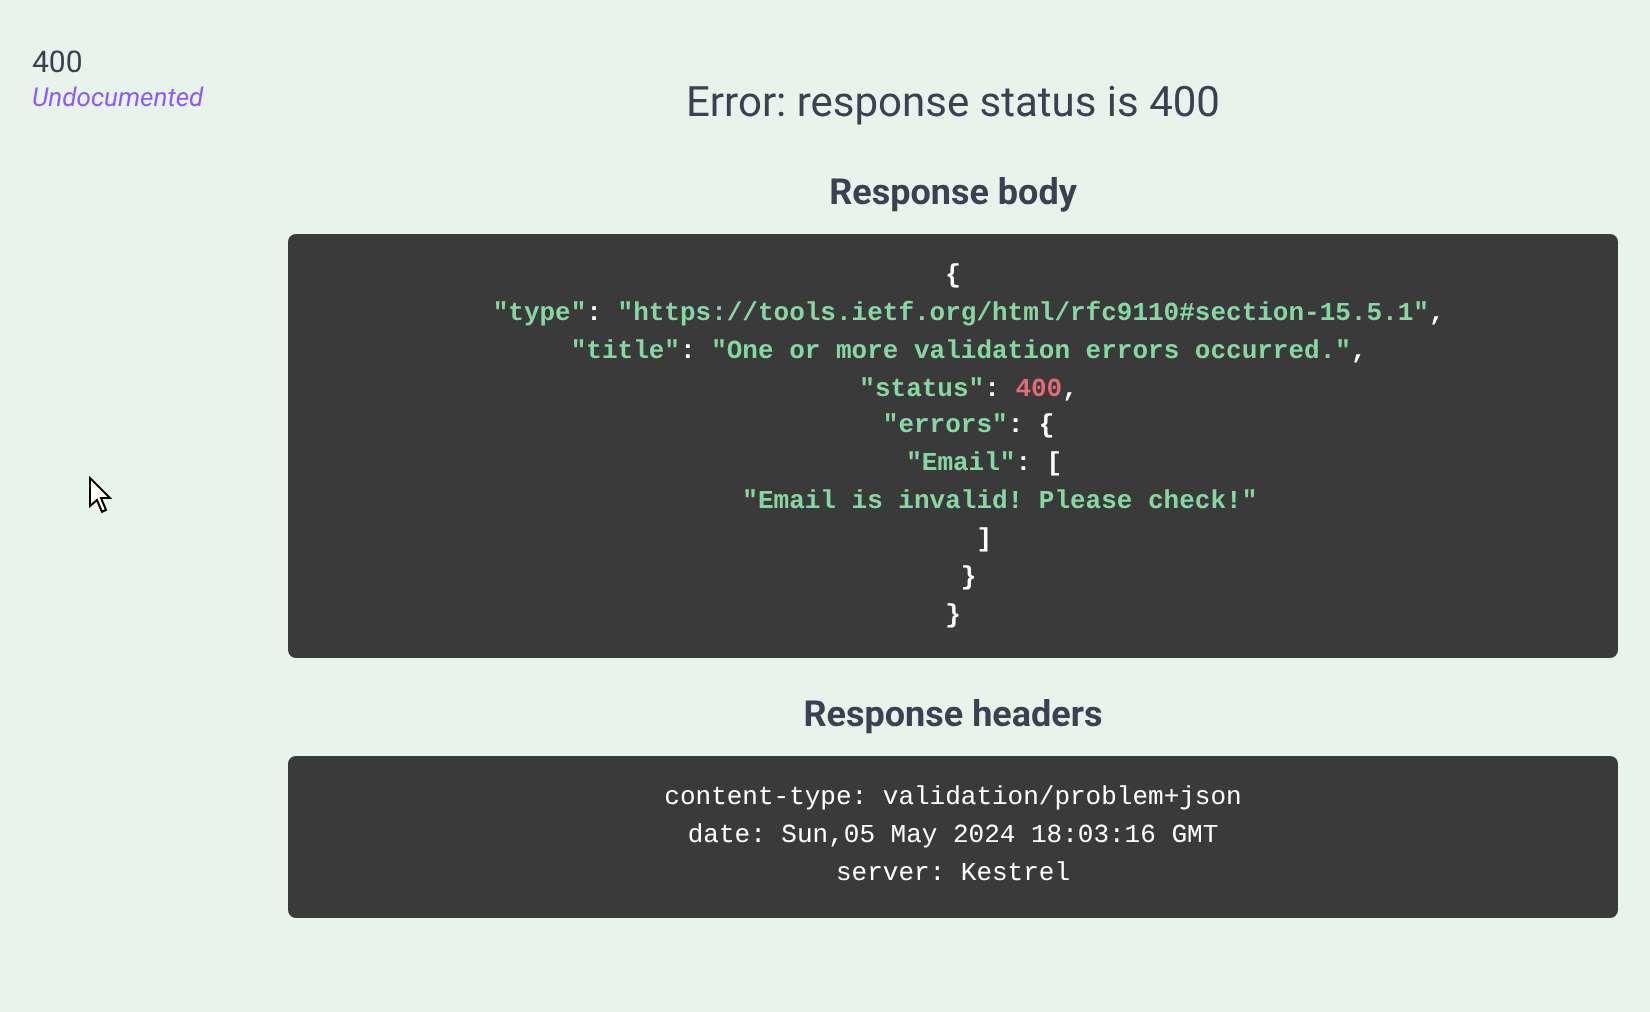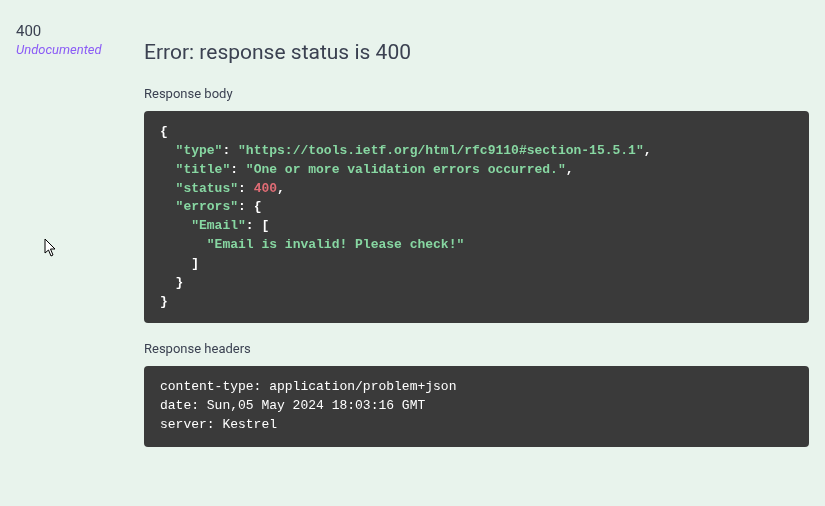--- a/index.html
+++ b/index.html
@@ -30,31 +30,32 @@
     }
     .undocumented {
       font-size: 13px;
       color: #8b5cf6;
       font-style: italic;
       margin-top: 2px;
     }
     .right-col {
       flex: 1;
       min-width: 0;
+      text-align: center;
     }
     .error-title {
       font-size: 21px;
       color: #3b4151;
       font-weight: 400;
       margin-top: 18px;
       margin-bottom: 22px;
     }
     .section-label {
-      font-size: 13px;
-      font-weight: 400;
+      font-size: 18px;
+      font-weight: 700;
       color: #3b4151;
       margin-bottom: 10px;
     }
     .code-block {
       background: #3a3a3a;
       border-radius: 4px;
       padding: 12px 16px;
       font-family: "Consolas", "Monaco", "Courier New", monospace;
       font-size: 13px;
       line-height: 1.45;
@@ -103,21 +104,21 @@
   <span class="tok-key">"title"</span><span class="tok-punc">: </span><span class="tok-str">"One or more validation errors occurred."</span><span class="tok-punc">,</span>
   <span class="tok-key">"status"</span><span class="tok-punc">: </span><span class="tok-num">400</span><span class="tok-punc">,</span>
   <span class="tok-key">"errors"</span><span class="tok-punc">: {</span>
     <span class="tok-key">"Email"</span><span class="tok-punc">: [</span>
       <span class="tok-str">"Email is invalid! Please check!"</span>
     <span class="tok-punc">]</span>
   <span class="tok-punc">}</span>
 <span class="tok-punc">}</span></div>
 
     <div class="section-label">Response headers</div>
-    <div class="code-block headers-block"><span>content-type: application/problem+json</span>
+    <div class="code-block headers-block"><span>content-type: validation/problem+json</span>
 <span>date: Sun,05 May 2024 18:03:16 GMT</span>
 <span>server: Kestrel</span></div>
   </div>
 </div>
 
 <svg class="cursor" width="14" height="20" viewBox="0 0 14 20">
   <path d="M1 1 L1 15 L4.5 12 L7 18 L9 17 L6.5 11 L11 11 Z" fill="#ffffff" stroke="#000000" stroke-width="1"></path>
 </svg>
 
 </body></html>

